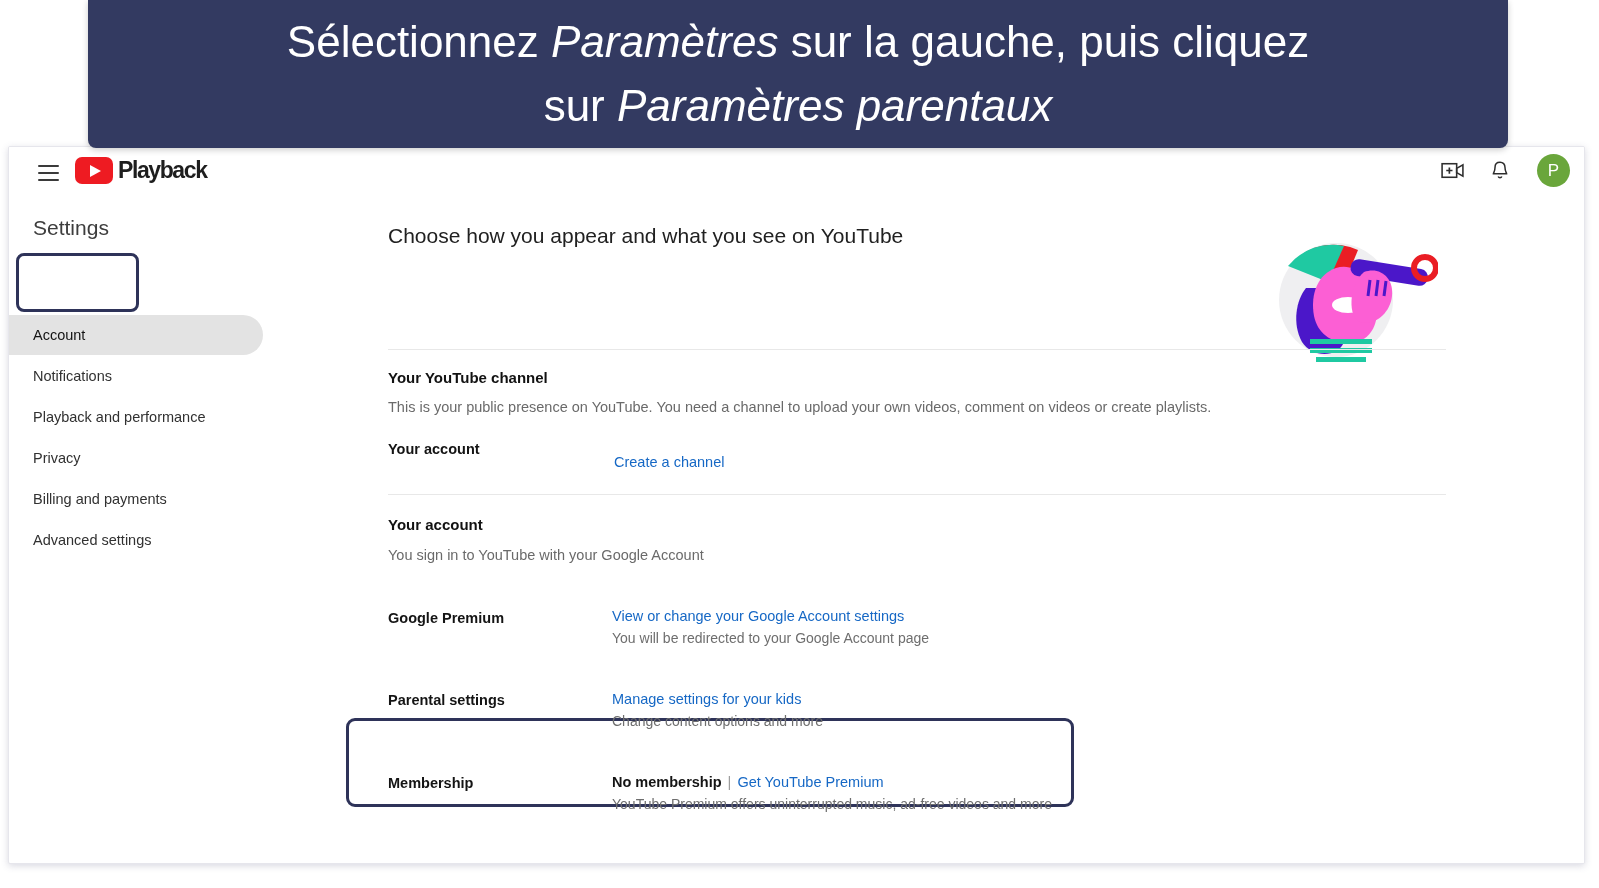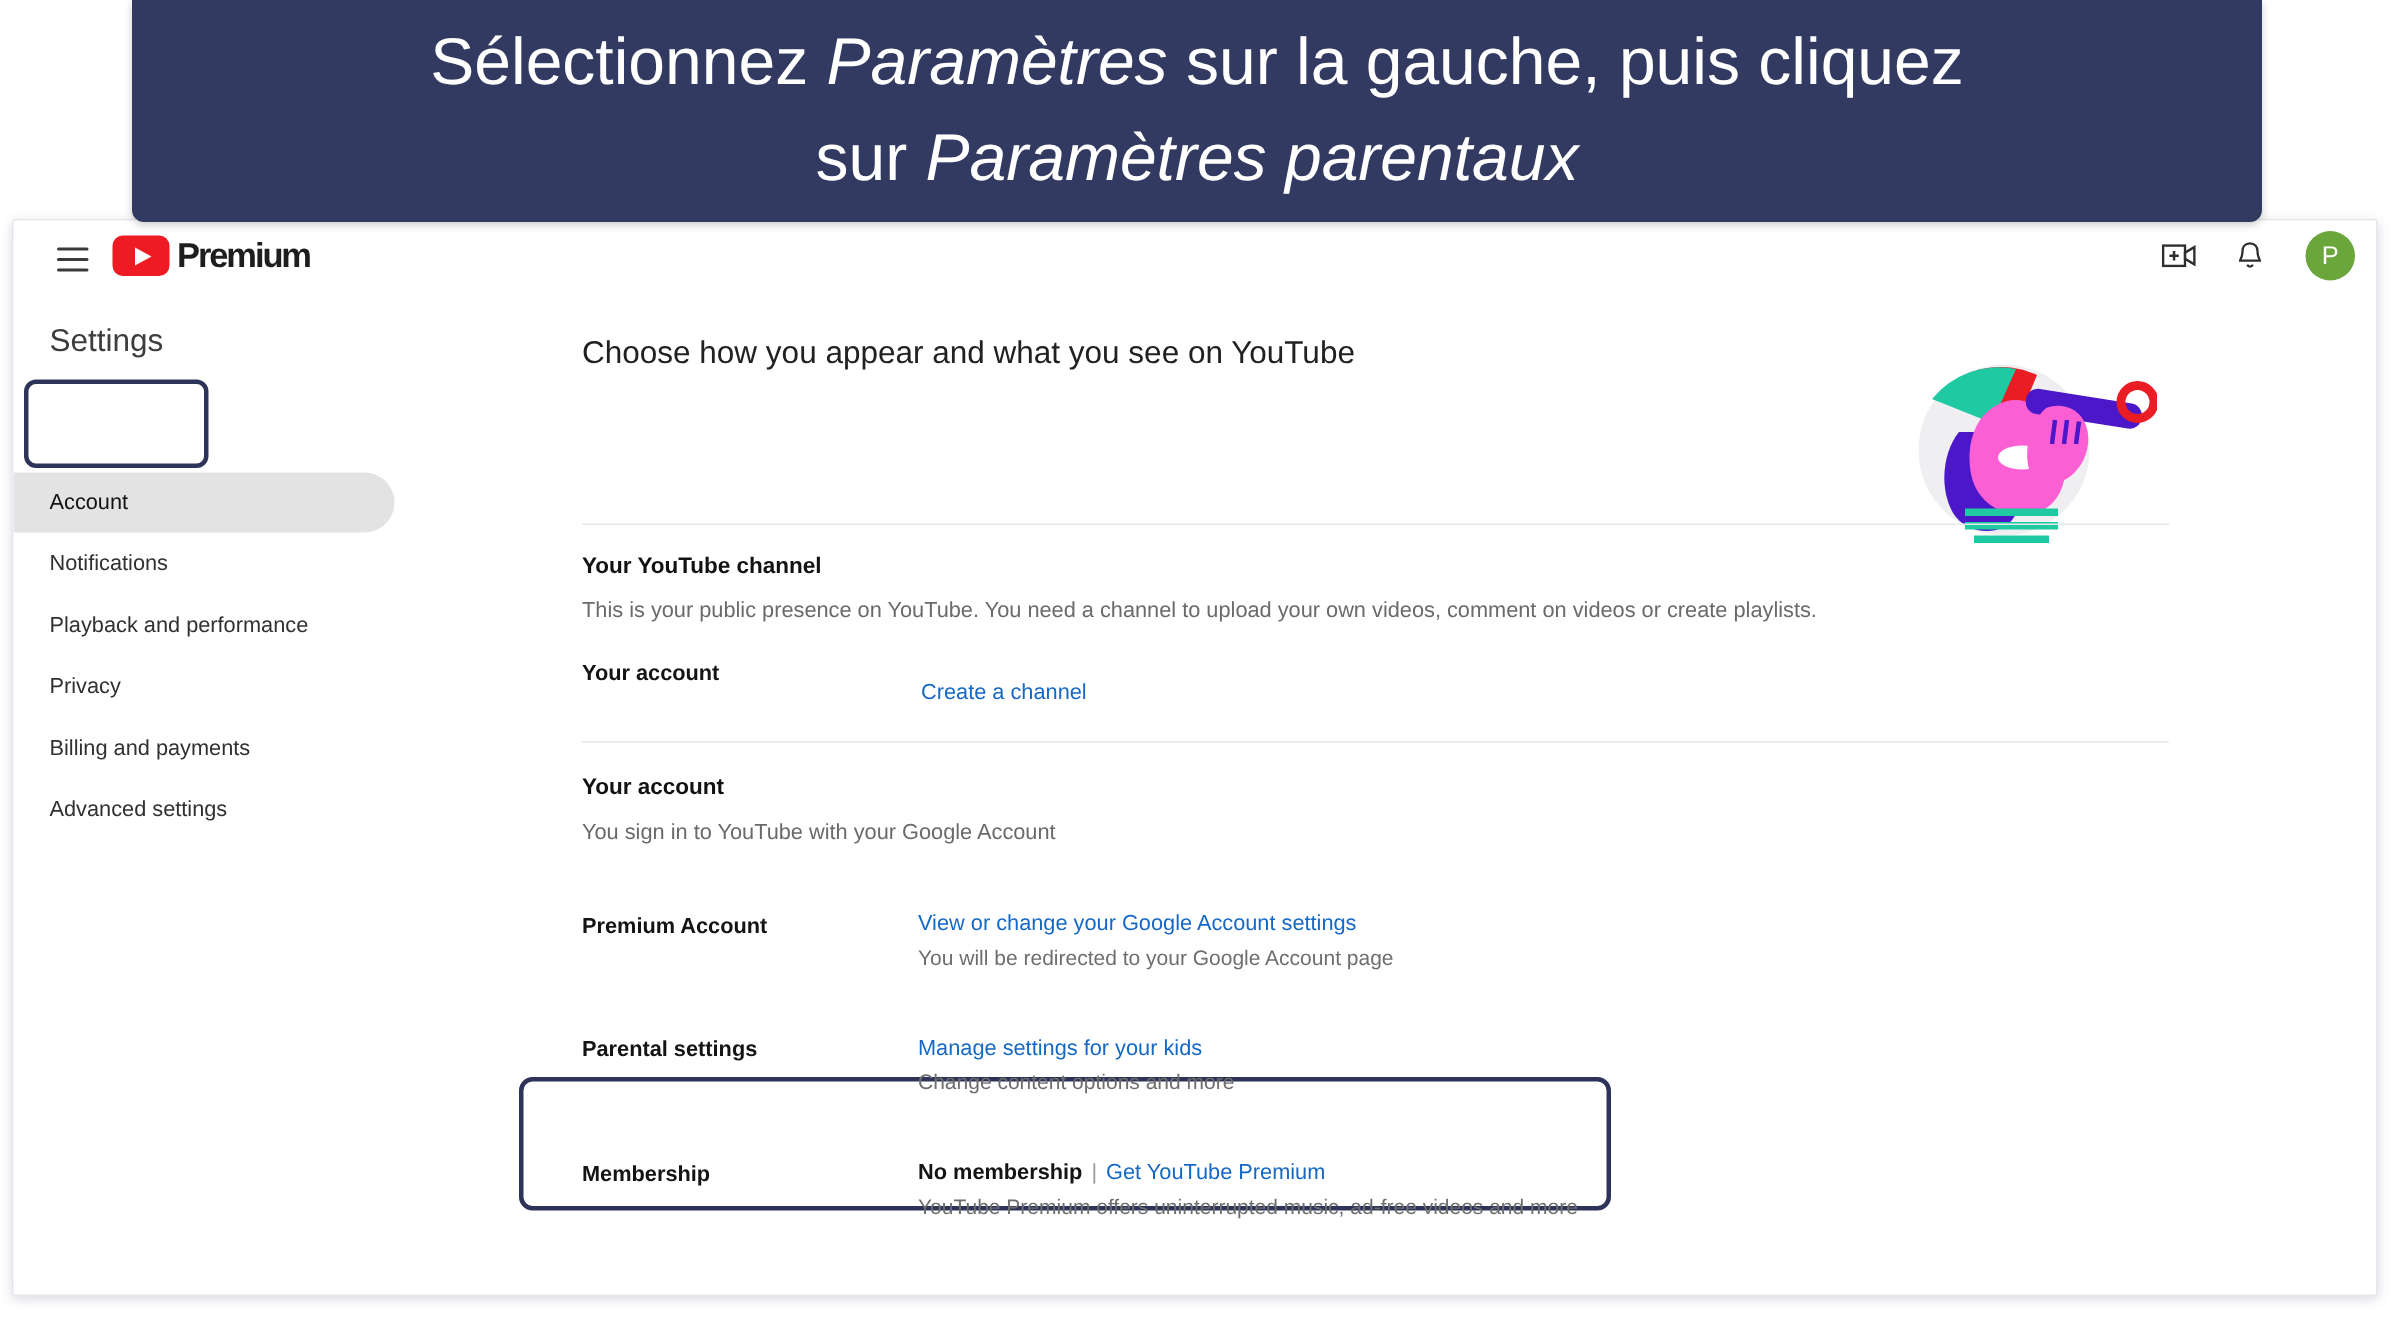--- a/index.html
+++ b/index.html
@@ -353,21 +353,21 @@
   <div id="masthead">
 
     <div id="hamburger-button">
       <span></span>
       <span></span>
       <span></span>
     </div>
 
     <div id="yt-logo">
       <div class="play-badge"></div>
-      <div class="wordmark">Premium</div>
+      <div class="wordmark">Playback</div>
     </div>
 
 
     <div id="masthead-right">
       <div class="mh-icon">
         <svg width="25" height="25" viewBox="0 0 24 24">
           <rect x="2" y="5.5" width="14" height="13" fill="none" stroke="#2e2e2e" stroke-width="1.5"></rect>
           <line x1="6" y1="12" x2="12" y2="12" stroke="#2e2e2e" stroke-width="1.6"></line>
           <line x1="9" y1="9" x2="9" y2="15" stroke="#2e2e2e" stroke-width="1.6"></line>
           <path d="M16 10 L22 6.5 L22 17.5 L16 14 Z" fill="none" stroke="#2e2e2e" stroke-width="1.5"></path>
@@ -438,21 +438,21 @@
     <div class="section-title" style="top:171px;">Your YouTube channel</div>
     <div class="section-desc" style="top:201px;">This is your public presence on YouTube. You need a channel to upload your own videos, comment on videos or create playlists.</div>
     <div class="row-label" style="top:243px;">Your account</div>
     <div class="row-link" style="top:256px;left:351px;">Create a channel</div>
 
     <div class="divider" style="top:296px;"></div>
 
     <div class="section-title" style="top:318px;">Your account</div>
     <div class="section-desc" style="top:349px;">You sign in to YouTube with your Google Account</div>
 
-    <div class="row-label" style="top:412px;">Premium Account</div>
+    <div class="row-label" style="top:412px;">Google Premium</div>
     <div class="row-link" style="top:410px;">View or change your Google Account settings</div>
     <div class="row-sub" style="top:432px;">You will be redirected to your Google Account page</div>
 
     <div id="parental-highlight-box"></div>
     <div class="row-label" style="top:494px;">Parental settings</div>
     <div class="row-link" style="top:493px;">Manage settings for your kids</div>
     <div class="row-sub" style="top:515px;">Change content options and more</div>
 
     <div class="row-label" style="top:577px;">Membership</div>
     <div style="position:absolute;left:349px;top:576px;display:flex;gap:6px;align-items:baseline;">

